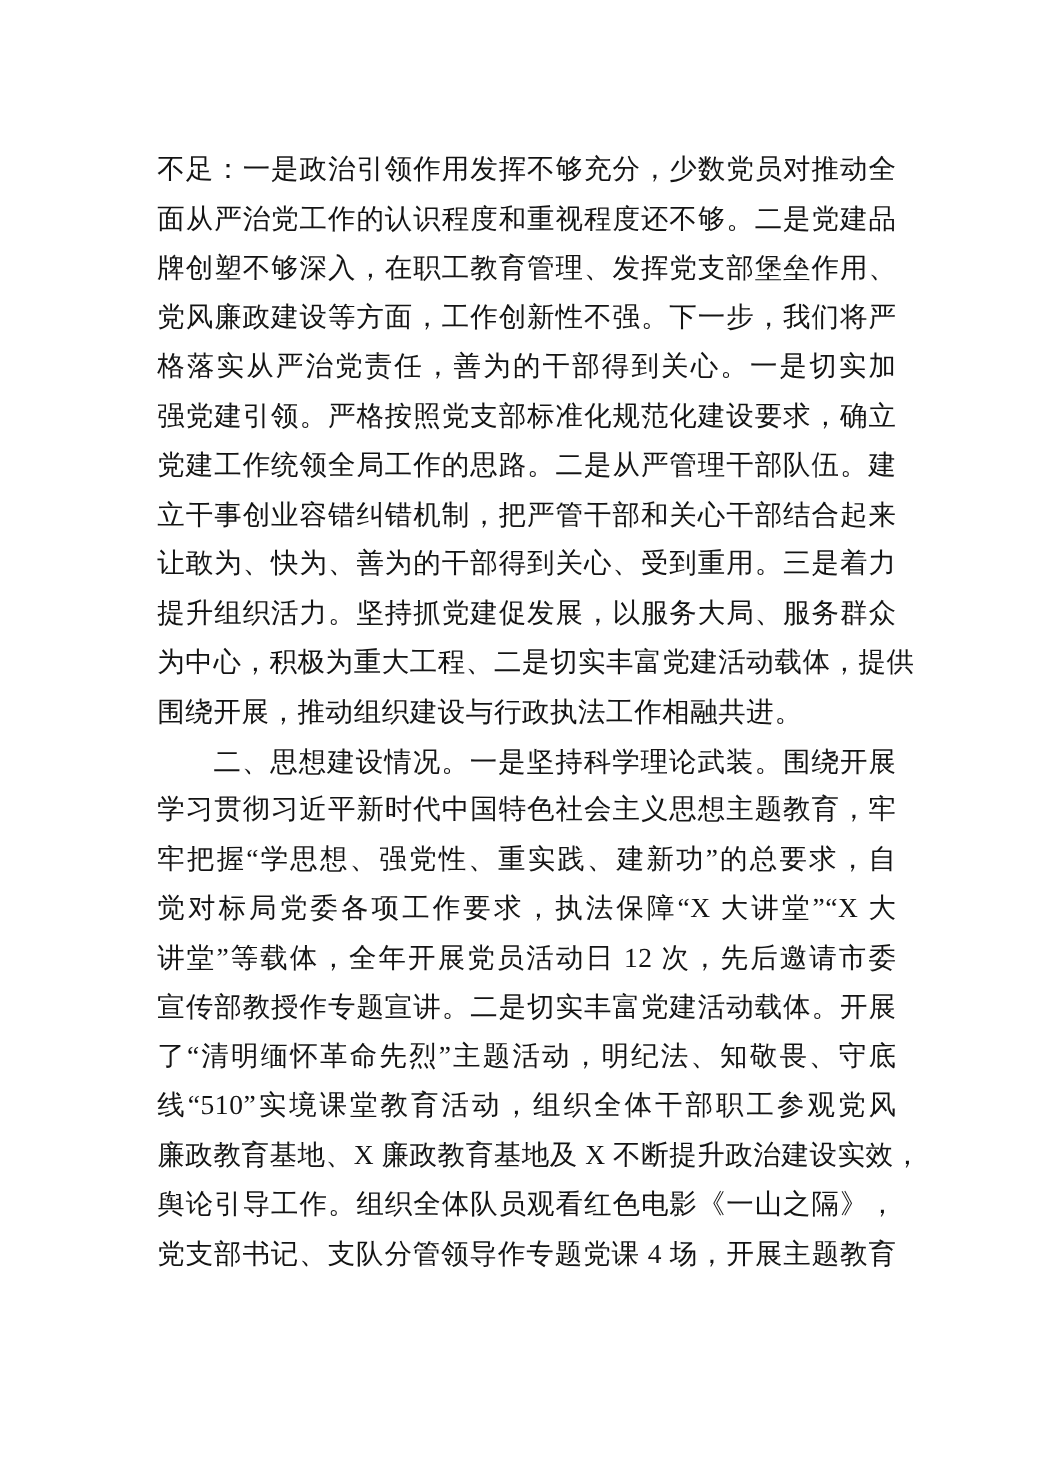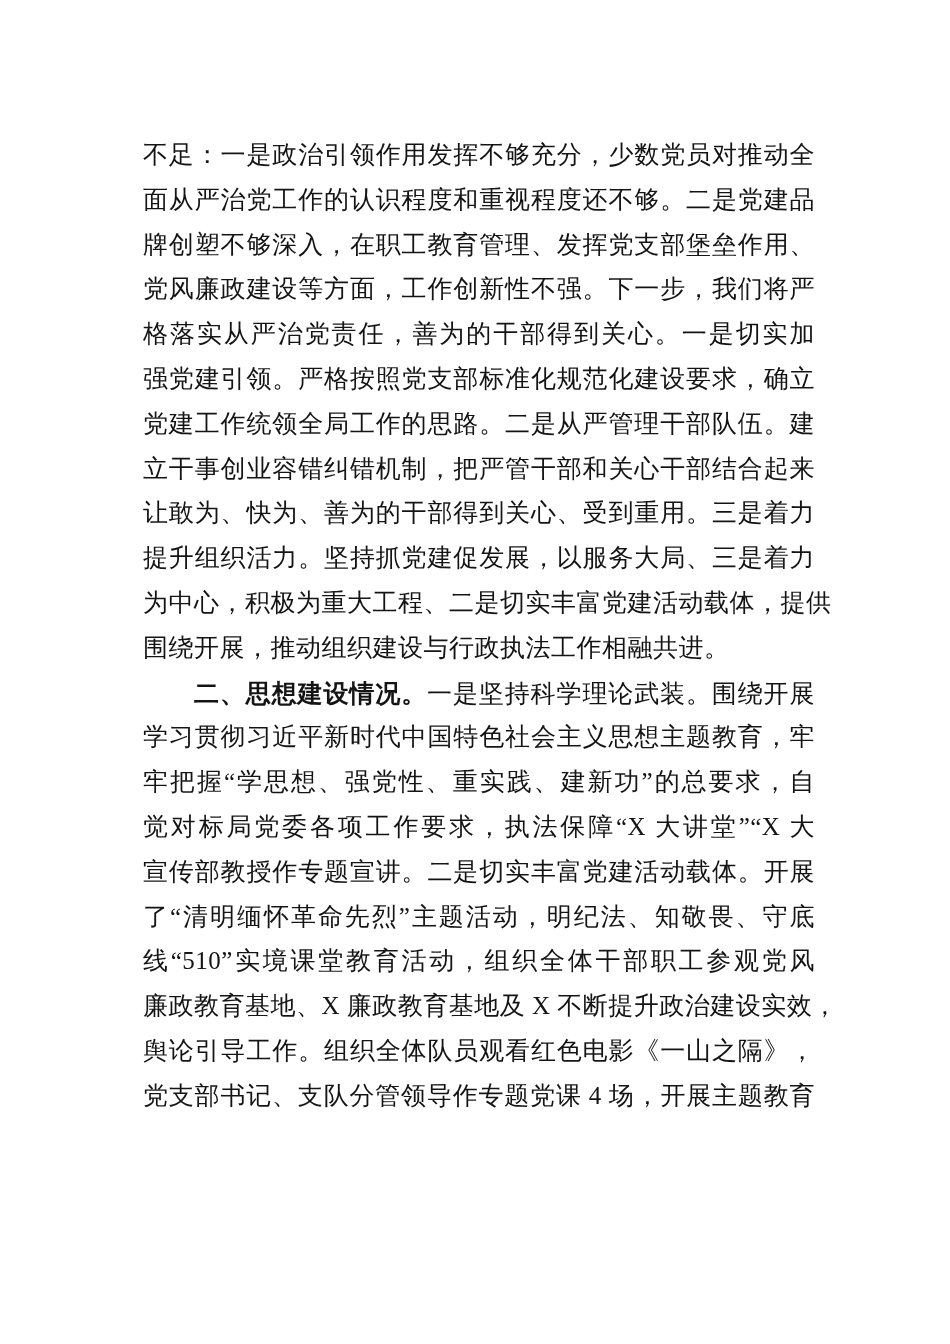--- a/index.html
+++ b/index.html
@@ -37,44 +37,45 @@
     letter-spacing: 0.5px;
   }
   .line.para-end {
     text-align-last: left;
   }
   .line.indent {
     text-indent: 51px;
   }
   .hd {
     font-family: "Liberation Sans", "DejaVu Sans", sans-serif;
-    font-weight: 700;
+    font-weight: 400;
   }
 </style>
 </head>
 <body>
 
 <div class="page">
   <div class="textblock">
     <div class="line">不足：一是政治引领作用发挥不够充分，少数党员对推动全</div>
     <div class="line">面从严治党工作的认识程度和重视程度还不够。二是党建品</div>
     <div class="line">牌创塑不够深入，在职工教育管理、发挥党支部堡垒作用、</div>
     <div class="line">党风廉政建设等方面，工作创新性不强。下一步，我们将严</div>
     <div class="line">格落实从严治党责任，善为的干部得到关心。一是切实加</div>
     <div class="line">强党建引领。严格按照党支部标准化规范化建设要求，确立</div>
     <div class="line">党建工作统领全局工作的思路。二是从严管理干部队伍。建</div>
     <div class="line">立干事创业容错纠错机制，把严管干部和关心干部结合起来</div>
     <div class="line">让敢为、快为、善为的干部得到关心、受到重用。三是着力</div>
-    <div class="line">提升组织活力。坚持抓党建促发展，以服务大局、三是着力</div>
+    <div class="line">提升组织活力。坚持抓党建促发展，以服务大局、服务群众</div>
     <div class="line">为中心，积极为重大工程、二是切实丰富党建活动载体，提供</div>
     <div class="line para-end">围绕开展，推动组织建设与行政执法工作相融共进。</div>
     <div class="line indent"><span class="hd">二、思想建设情况。</span><span>一是坚持科学理论武装。围绕开展</span></div>
     <div class="line">学习贯彻习近平新时代中国特色社会主义思想主题教育，牢</div>
     <div class="line">牢把握“学思想、强党性、重实践、建新功”的总要求，自</div>
     <div class="line">觉对标局党委各项工作要求，执法保障“X 大讲堂”“X 大</div>
+    <div class="line">讲堂”等载体，全年开展党员活动日 12 次，先后邀请市委</div>
     <div class="line">宣传部教授作专题宣讲。二是切实丰富党建活动载体。开展</div>
     <div class="line">了“清明缅怀革命先烈”主题活动，明纪法、知敬畏、守底</div>
     <div class="line">线“510”实境课堂教育活动，组织全体干部职工参观党风</div>
     <div class="line">廉政教育基地、X 廉政教育基地及 X 不断提升政治建设实效，</div>
     <div class="line">舆论引导工作。组织全体队员观看红色电影《一山之隔》，</div>
     <div class="line">党支部书记、支队分管领导作专题党课 4 场，开展主题教育</div>
   </div>
 </div>
 
 </body></html>

